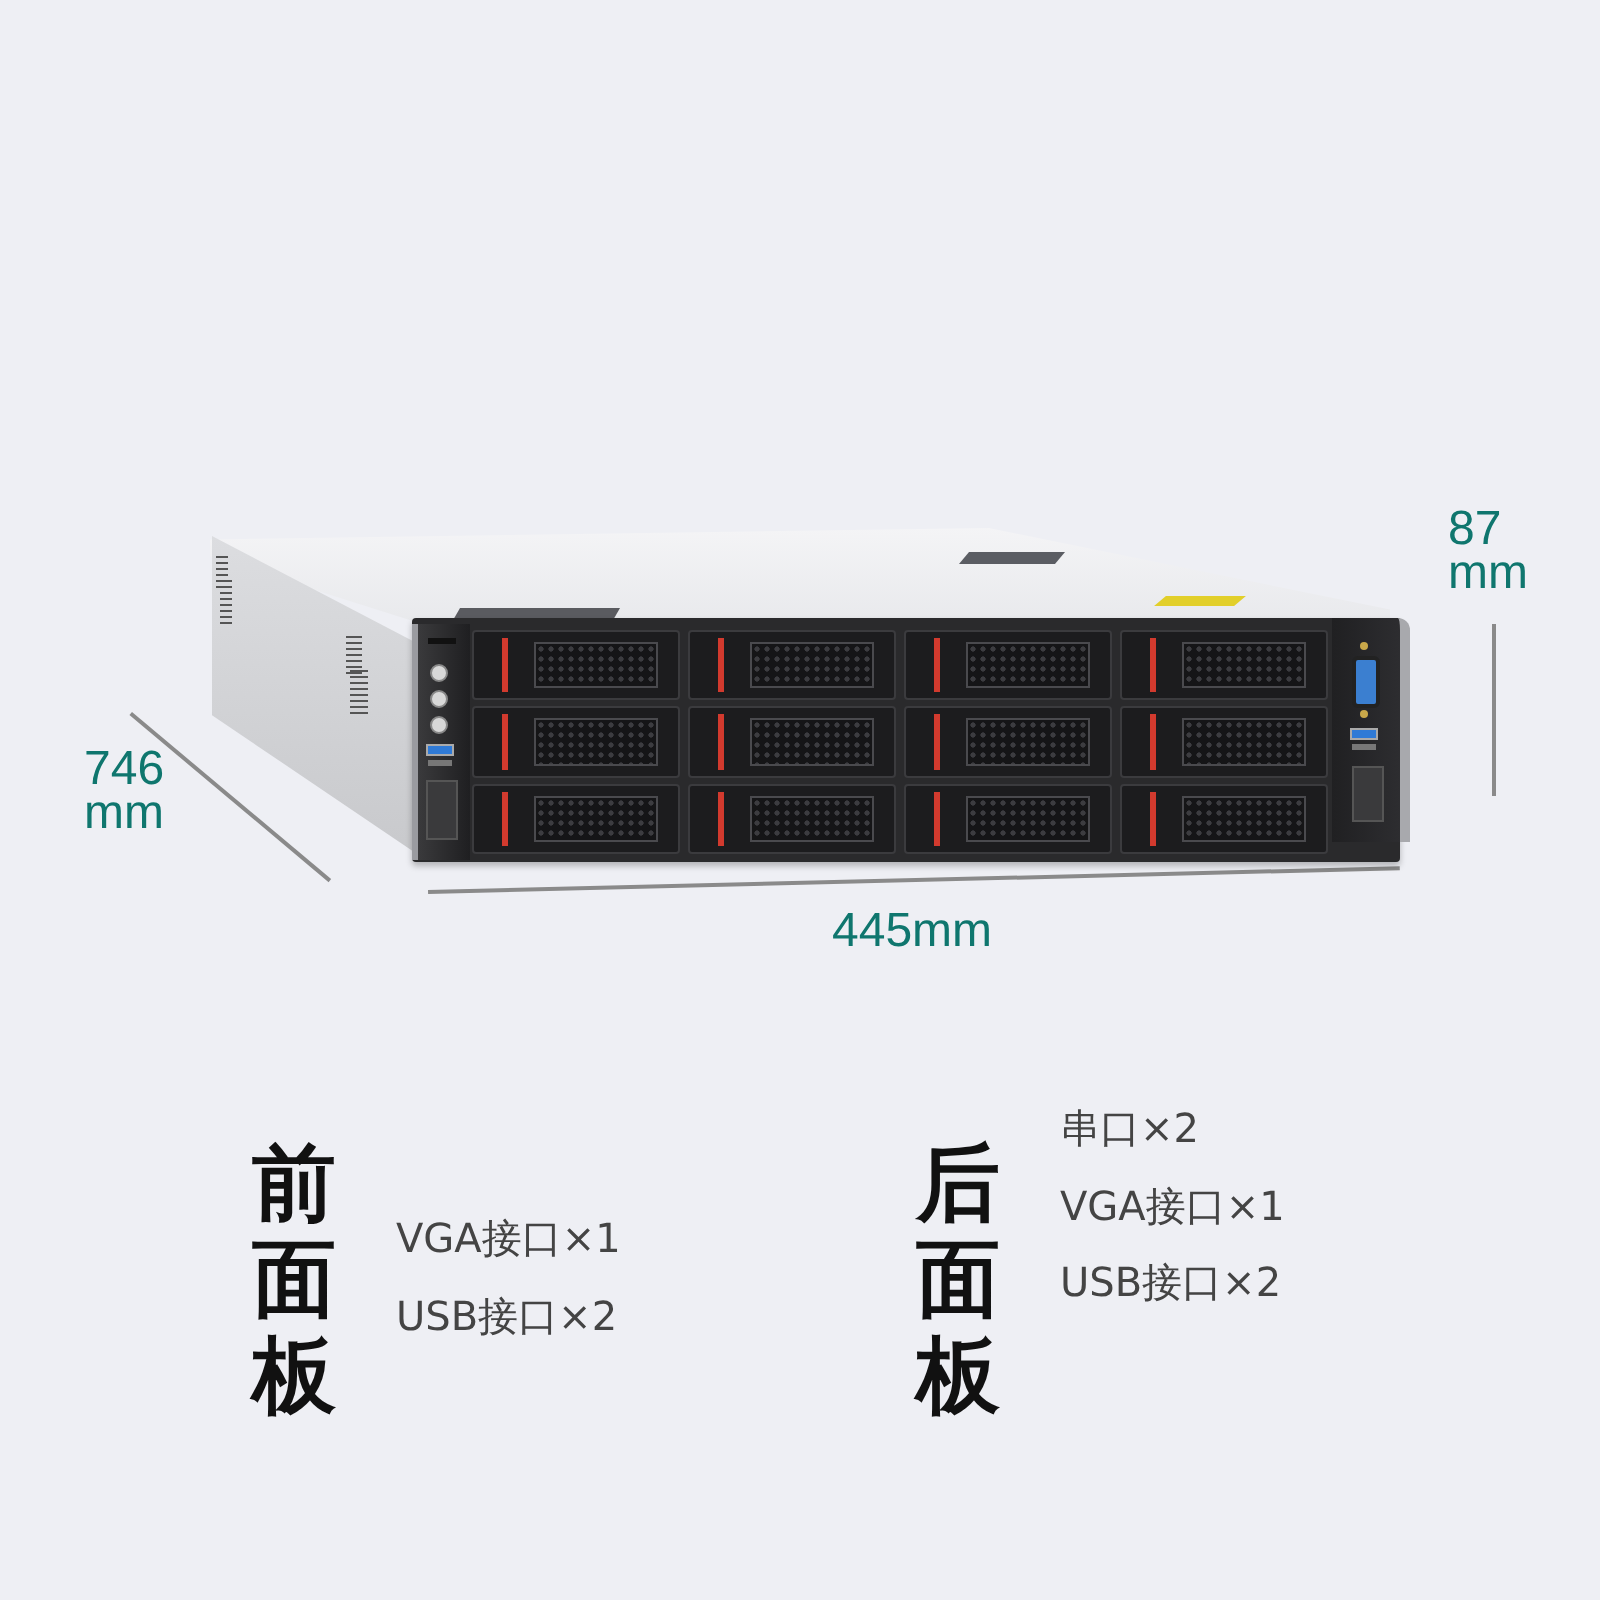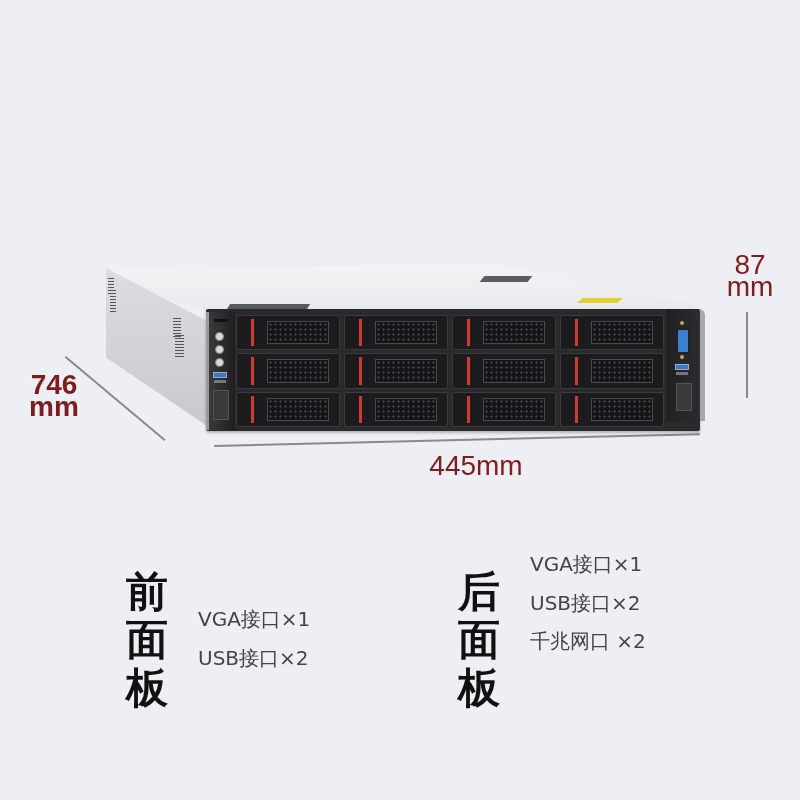--- a/index.html
+++ b/index.html
@@ -7,21 +7,21 @@
     width: 800px; height: 800px; overflow: hidden;
     background: #eeeff4;
     position: relative;
     font-family: "Liberation Sans", "DejaVu Sans", sans-serif;
     color: #333;
   }
   .abs { position: absolute; }
 
   
   .dim-label {
-    font-size: 28px; line-height: 22px; color: #7f1d1d; text-align: center;
+    font-size: 24px; line-height: 22px; color: #0f766e; 
     font-family: "Liberation Sans", sans-serif;
   }
   .dim-line { background: #8a8a8a; position: absolute; }
 
   
   #server { left: 0; top: 0; width: 800px; height: 460px; }
   .top-cover {
     position: absolute;
     left: 105px; top: 264px;
     width: 590px; height: 48px;
@@ -110,21 +110,21 @@
   .port-list { position: absolute; }
   .port-item {
     font-size: 20px; color: #444; height: 38.5px; line-height: 38.5px;
     white-space: nowrap;
     font-family: "DejaVu Sans", sans-serif;
   }
 </style>
 </head>
 <body>
 
-<div class="abs dim-label" style="left:28px; top:374px; width:52px;font-weight:bold;">
+<div class="abs dim-label" style="left:42px; top:374px; width:52px;">
   <div>746</div>
   <div>mm</div>
 </div>
 <div class="dim-line" style="left:62px; top:394px; width:130px; height:2px; transform: rotate(40deg); transform-origin: 0 0; left:66px; top:356px;"></div>
 
 <div class="abs dim-label" style="left:724px; top:254px; width:52px;">
   <div>87</div>
   <div>mm</div>
 </div>
 <div class="dim-line" style="left:746px; top:312px; width:2px; height:86px;"></div>
@@ -225,16 +225,16 @@
   <div class="port-item">VGA接口×1</div>
   <div class="port-item">USB接口×2</div>
 </div>
 
 <div class="panel-title" style="left:456px; top:568px;">
   <div>后</div>
   <div>面</div>
   <div>板</div>
 </div>
 <div class="port-list" style="left:530px; top:545px;">
+  <div class="port-item">串口×2</div>
   <div class="port-item">VGA接口×1</div>
   <div class="port-item">USB接口×2</div>
-  <div class="port-item">千兆网口 ×2</div>
 </div>
 
 </body></html>

